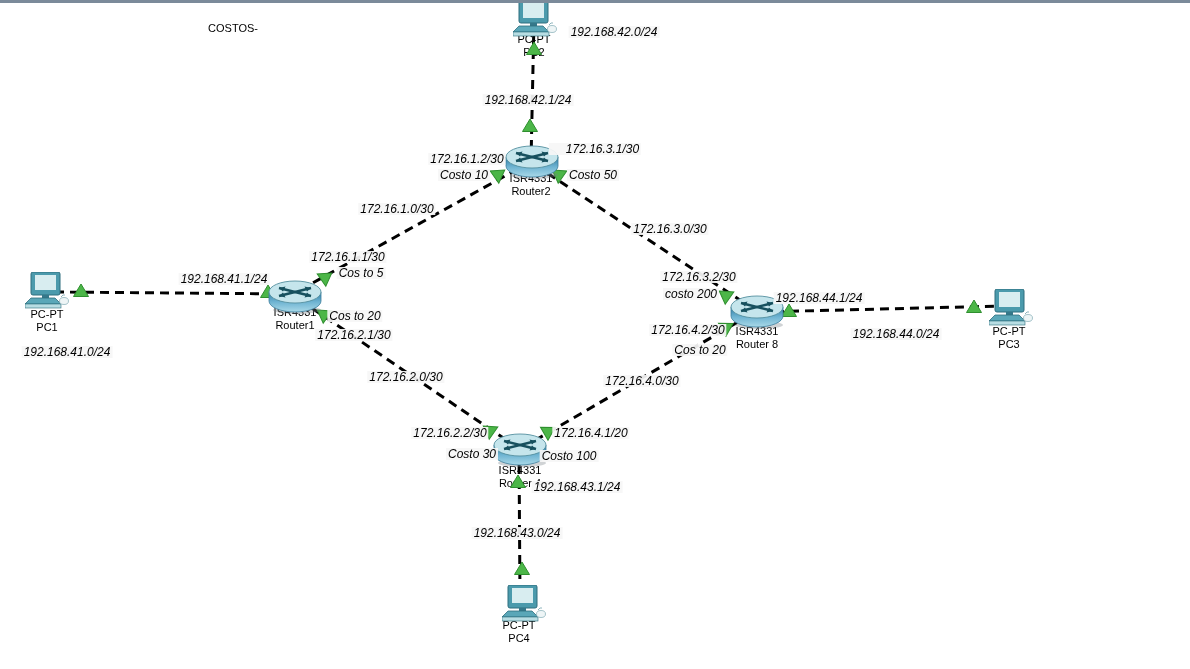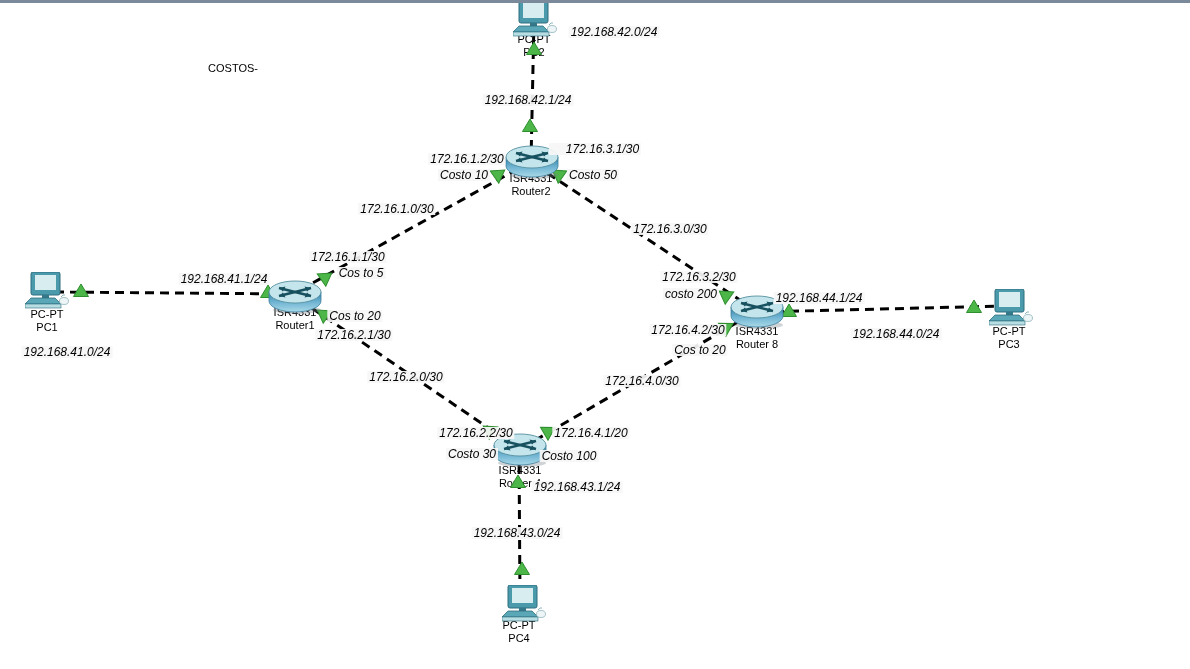--- a/index.html
+++ b/index.html
@@ -14,21 +14,21 @@
     position:absolute; transform:translateX(-50%); text-align:center;
     font-size:11px; line-height:13px; color:#000; white-space:nowrap; z-index:2;
   }
   .ip-label {
     position:absolute; transform:translateX(-50%);
     background:rgba(246,246,246,0.93); padding:0 2px;
     font-size:12px; line-height:12px; color:#000; white-space:nowrap; z-index:5;font-style:italic;
   }
   .note-label {
     position:absolute; transform:translateX(-50%);
-    font-size:11px; line-height:12px; color:#000; white-space:nowrap; z-index:5;margin-top:40px;
+    font-size:11px; line-height:12px; color:#000; white-space:nowrap; z-index:5;
   }
 </style>
 </head>
 <body>
 
 <div id="canvas">
 
   <div id="topbar" style="background:#7b8a9a;"></div>
 
   <svg width="0" height="0" style="position:absolute">
@@ -167,20 +167,20 @@
   <div class="ip-label" style="left:67px;  top:346px;">192.168.41.0/24</div>
   <div class="ip-label" style="left:406px; top:371px;">172.16.2.0/30</div>
   <div class="ip-label" style="left:670px; top:223px;">172.16.3.0/30</div>
   <div class="ip-label" style="left:699px; top:271px;">172.16.3.2/30</div>
   <div class="ip-label" style="left:691px; top:288px;">costo 200</div>
   <div class="ip-label" style="left:819px; top:292px;">192.168.44.1/24</div>
   <div class="ip-label" style="left:688px; top:324px;">172.16.4.2/30</div>
   <div class="ip-label" style="left:700px; top:344px;">Cos to 20</div>
   <div class="ip-label" style="left:896px; top:328px;">192.168.44.0/24</div>
   <div class="ip-label" style="left:642px; top:375px;text-align:center;">172.16.4.0/30</div>
-  <div class="ip-label" style="left:450px; top:427px;margin-left:26px;">172.16.2.2/30</div>
+  <div class="ip-label" style="left:450px; top:427px;">172.16.2.2/30</div>
   <div class="ip-label" style="left:472px; top:448px;">Costo 30</div>
   <div class="ip-label" style="left:591px; top:427px;">172.16.4.1/20</div>
   <div class="ip-label" style="left:569px; top:450px;">Costo 100</div>
   <div class="ip-label" style="left:577px; top:481px;">192.168.43.1/24</div>
   <div class="ip-label" style="left:517px; top:527px;">192.168.43.0/24</div>
 
 </div>
 
 </body></html>

